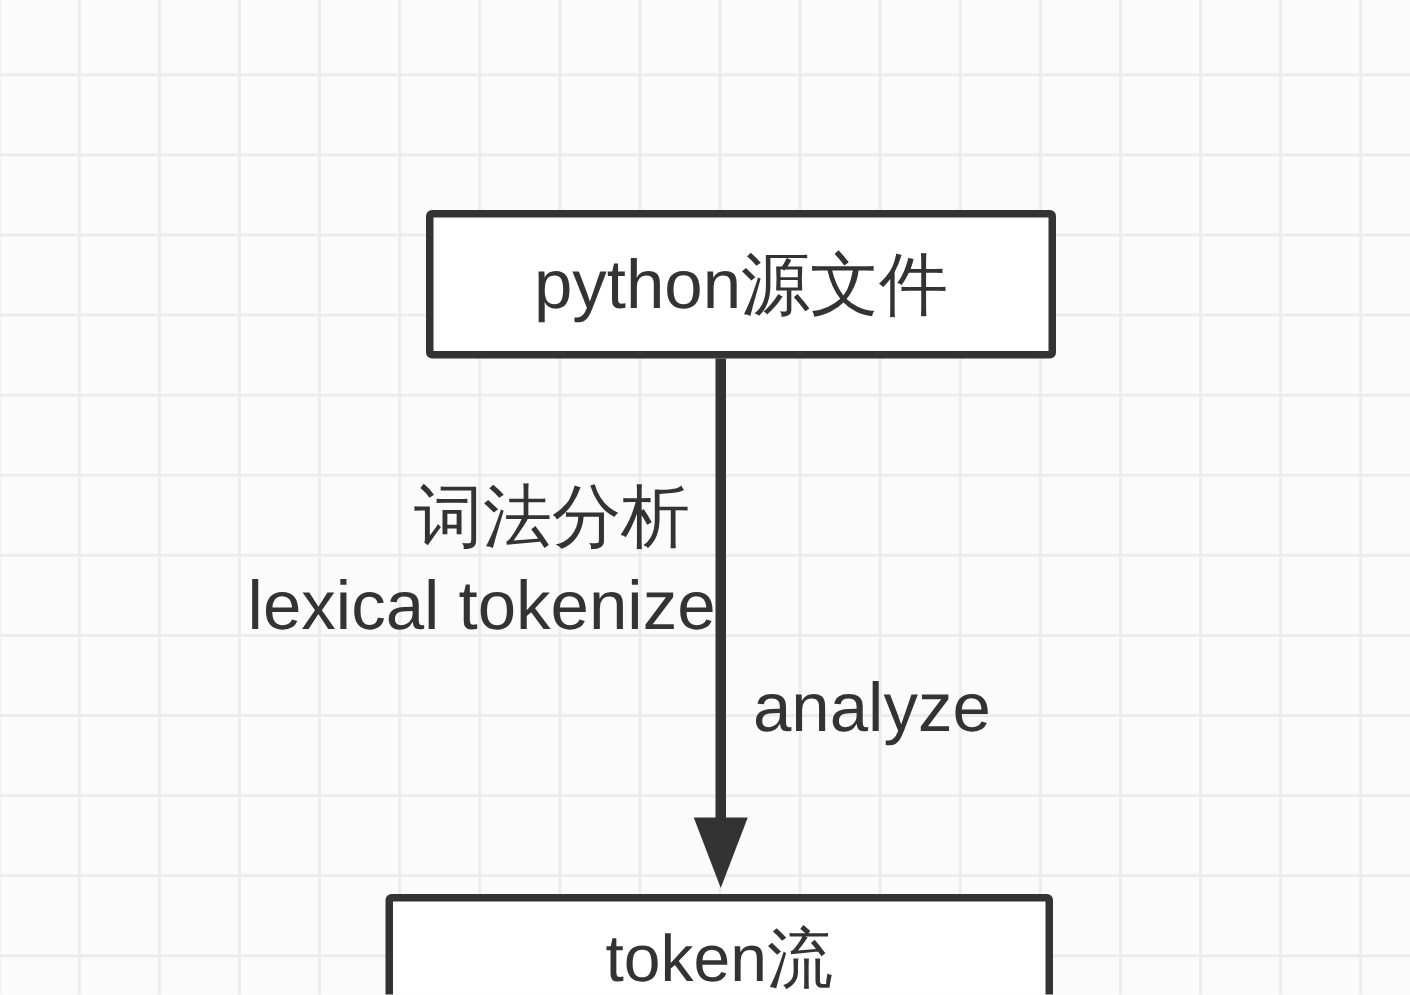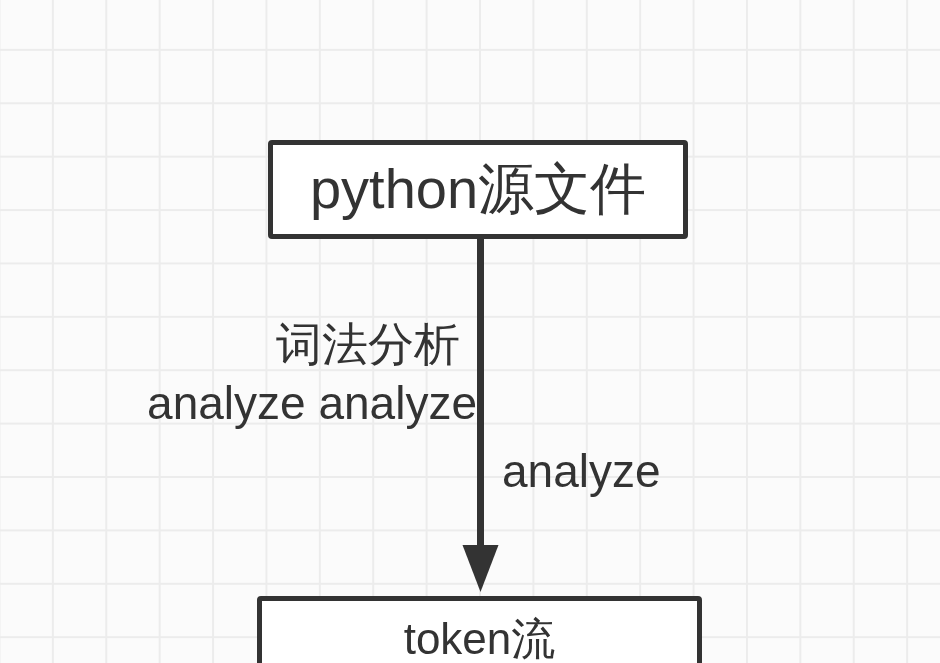--- a/index.html
+++ b/index.html
@@ -24,25 +24,25 @@
     position: absolute;
     box-sizing: border-box;
     background: #ffffff;
     border: 5px solid #333333;
     border-radius: 4px;
     display: flex;
     align-items: center;
     justify-content: center;
   }
   .node-top {
-    left: 268px;
+    left: 284px;
     top: 140px;
     width: 420px;
     height: 99px;
-    font-size: 56px;
+    font-size: 46px;
   }
   .node-bottom {
     left: 257px;
     top: 596px;
     width: 445px;
     height: 99px;
     font-size: 44px;
     padding-bottom: 12px;
   }
   .node-label {
@@ -90,21 +90,21 @@
     <span class="node-label">python源文件</span>
   </div>
 
   <svg class="edge-svg" viewBox="0 0 940 663">
     <line x1="480.5" y1="239" x2="480.5" y2="550"></line>
     <polygon points="462.5,545 498.5,545 480.5,592"></polygon>
   </svg>
 
   <div class="edge-label edge-label-zh">词法分析</div>
 
-  <div class="edge-label edge-label-en">analyze analyze</div>
+  <div class="edge-label edge-label-en">lexical tokenize</div>
 
   <div class="edge-label edge-label-fn">analyze</div>
 
   <div class="node node-bottom">
     <span class="node-label">token流</span>
   </div>
 
 </div>
 
 </body></html>

